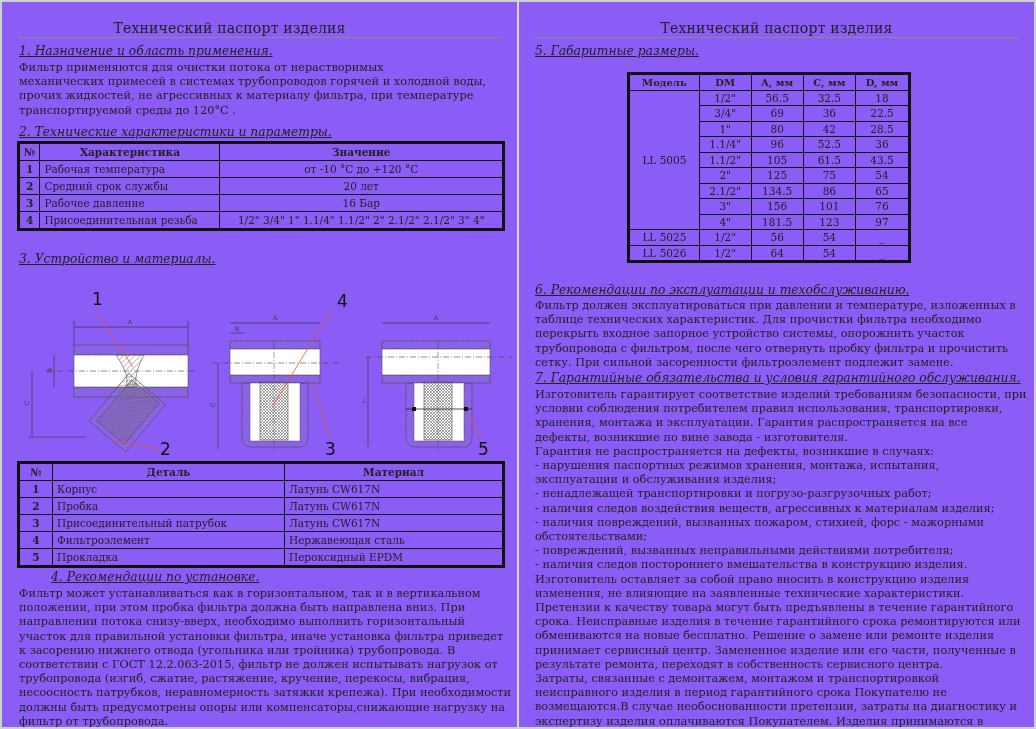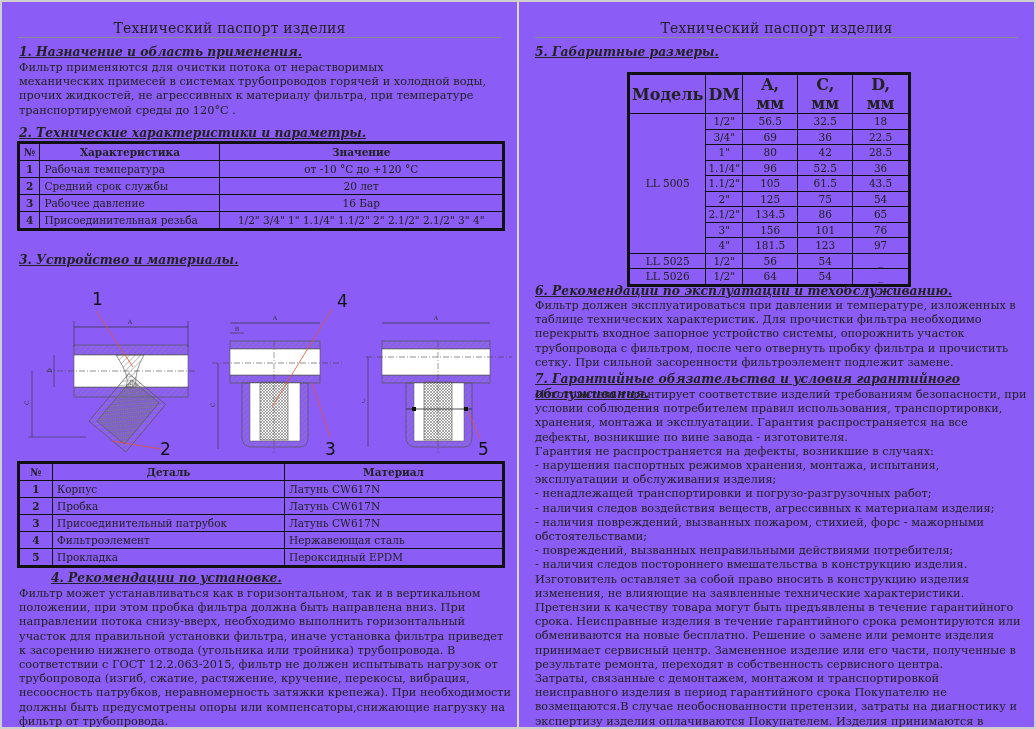--- a/index.html
+++ b/index.html
@@ -16,40 +16,40 @@
 
   .doc-header {
     position: absolute; left: 16px; right: 16px; top: 14px; height: 22px;
     text-align: center; font-size: 14px; letter-spacing: 0.2px;
     border-bottom: 1.5px solid #8a8a8a;
   }
   #page-left .doc-header { padding-right: 60px; }
   .doc-header span { position: relative; top: 4px; }
 
   .sec-title {
-    position: absolute; font-style: italic; font-weight: bold;
+    position: absolute; font-style: italic; font-weight: normal;
     text-decoration: underline; font-size: 12.3px; color: #222;
   }
   .para { position: absolute; font-size: 11.3px; line-height: 14.2px; color: #222; }
 
   table.grid { position: absolute; border-collapse: collapse; font-size: 10.5px; }
   table.grid td, table.grid th { border: 1.5px solid #111; height: 17px; padding: 0 4px; }
   table.grid th { font-weight: bold; font-size: 10.5px; text-align: center; }
   .grid td.num, .grid th.num { text-align: center; font-weight: bold; width: 20px; }
   .grid td.center { text-align: center; margin-top: 7px; }
   .outer { outline: 2px solid #111; }
 
   #char-table { left: 17px; top: 141px; width: 484px; }
   #char-table th:nth-child(2), #char-table td:nth-child(2) { width: 180px; }
   #parts-table { left: 17px; top: 461px; width: 484px; }
   #parts-table th:nth-child(2), #parts-table td:nth-child(2) { width: 232px; }
   #parts-table td.num, #parts-table th.num { width: 33px; }
   #dims-table { left: 628px; top: 72px; width: 280px; font-size: 10.5px; }
   #dims-table td, #dims-table th { height: 15.5px; text-align: center; padding: 0 2px; }
-  #dims-table th { font-size: 16px; }
+  #dims-table th { font-size: 10px; }
 
   .drawing { position: absolute; top: 285px; }
   .callout { position: absolute; font-family: "DejaVu Sans", "Liberation Sans", sans-serif; font-size: 17px; color: #111; }
 </style>
 </head>
 <body>
 
 <div class="page" id="page-left">
   <div class="doc-header"><span>Технический паспорт изделия</span></div>
 

